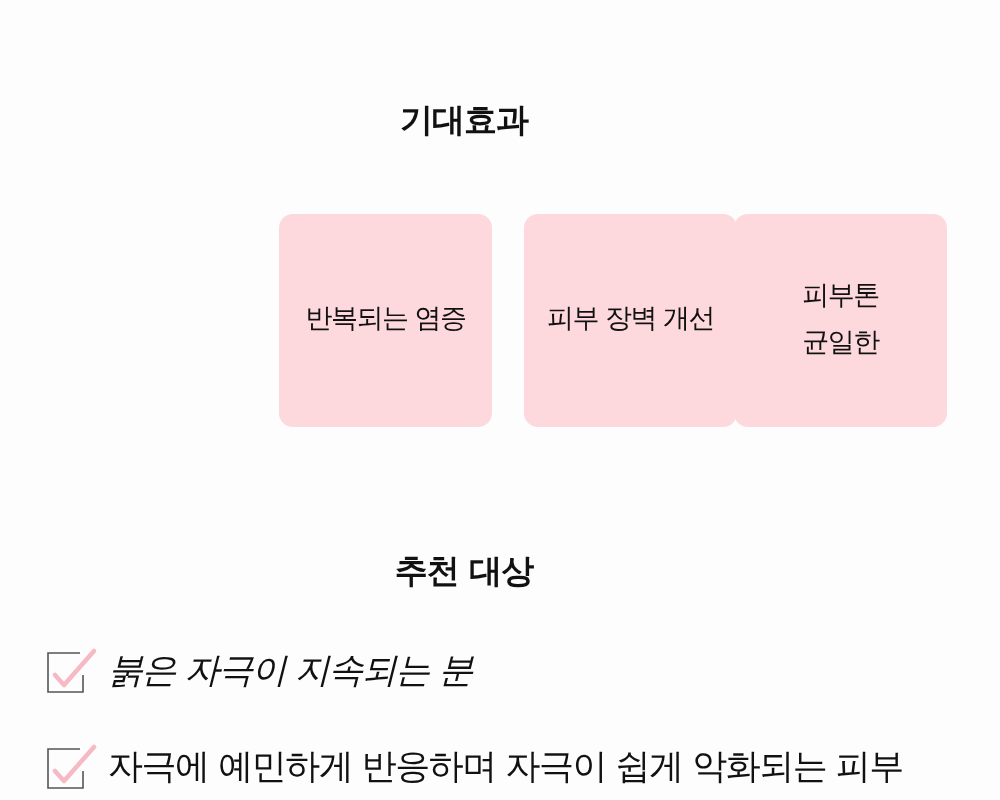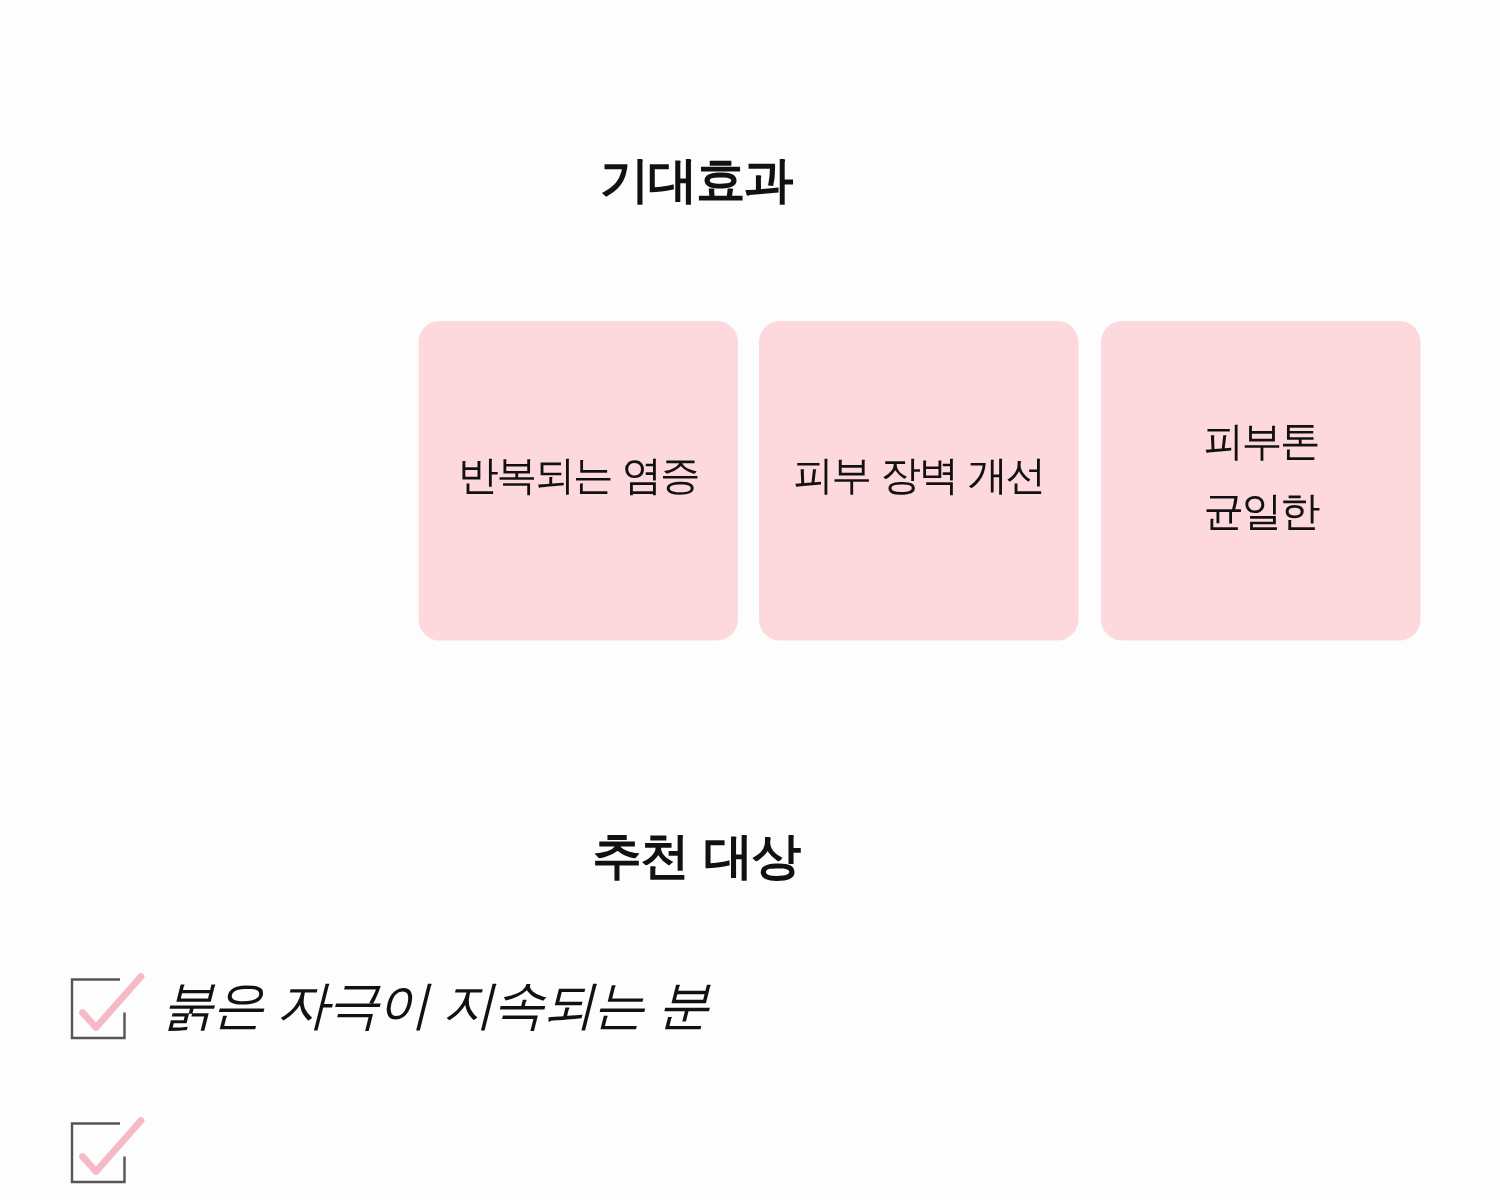--- a/index.html
+++ b/index.html
@@ -15,21 +15,21 @@
   .item-text { font-size:35px; letter-spacing:-1.5px; margin-left:8px; white-space:nowrap; }
 </style>
 </head>
 <body>
 
 <div class="title" style="top:98px;">기대효과</div>
 
 <div class="card" style="left:279px;">
   <span>반복되는 염증</span>
 </div>
-<div class="card" style="left:506px;gap:12px;">
+<div class="card" style="left:524px;gap:12px;">
   <span>피부 장벽 개선</span>
 </div>
 <div class="card" style="left:734px;">
   <span>피부톤</span>
   <span>균일한</span>
 </div>
 
 <div class="title" style="top:549px;">추천 대상</div>
 
 <div class="item" style="top:645px;font-style:italic;">
@@ -42,13 +42,14 @@
   <span class="item-text">붉은 자극이 지속되는 분</span>
 </div>
 
 <div class="item" style="top:741px;">
   <div class="cb">
     <svg width="54" height="50" viewBox="0 0 54 50">
       <path d="M34 8 H2 V47 H37 V30" fill="none" stroke="#555" stroke-width="1.6"></path>
       <path d="M9 30 L18 40 L48 6" fill="none" stroke="#f6b9c6" stroke-width="4.5" stroke-linecap="round" stroke-linejoin="round"></path>
     </svg>
   </div>
+  <span class="item-text">자극에 예민하게 반응하며 자극이 쉽게 악화되는 피부</span>
 </div>
 
 </body></html>

